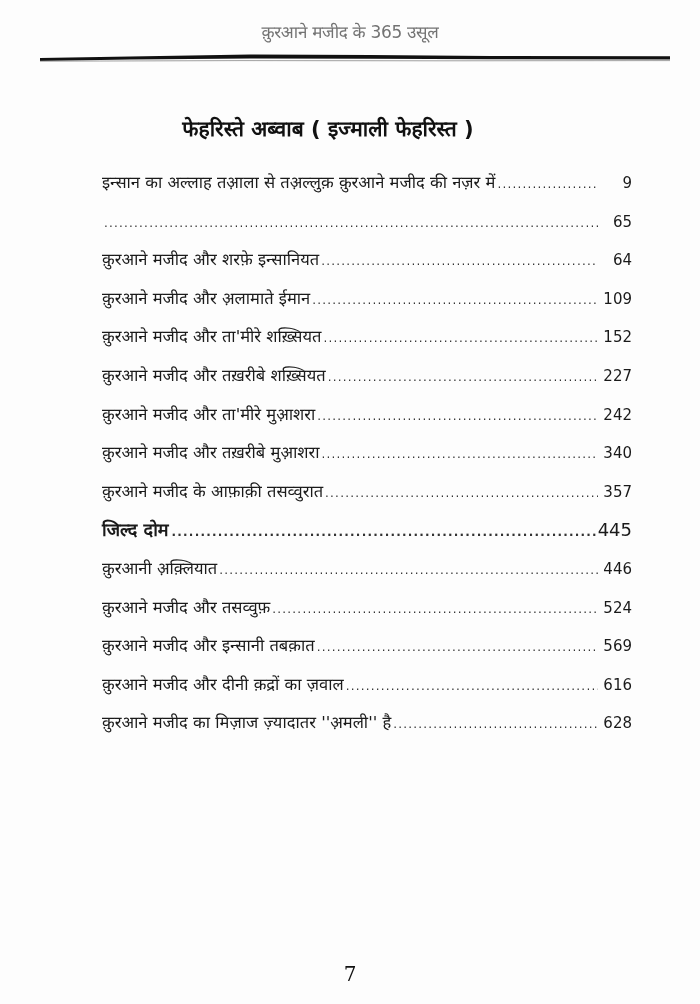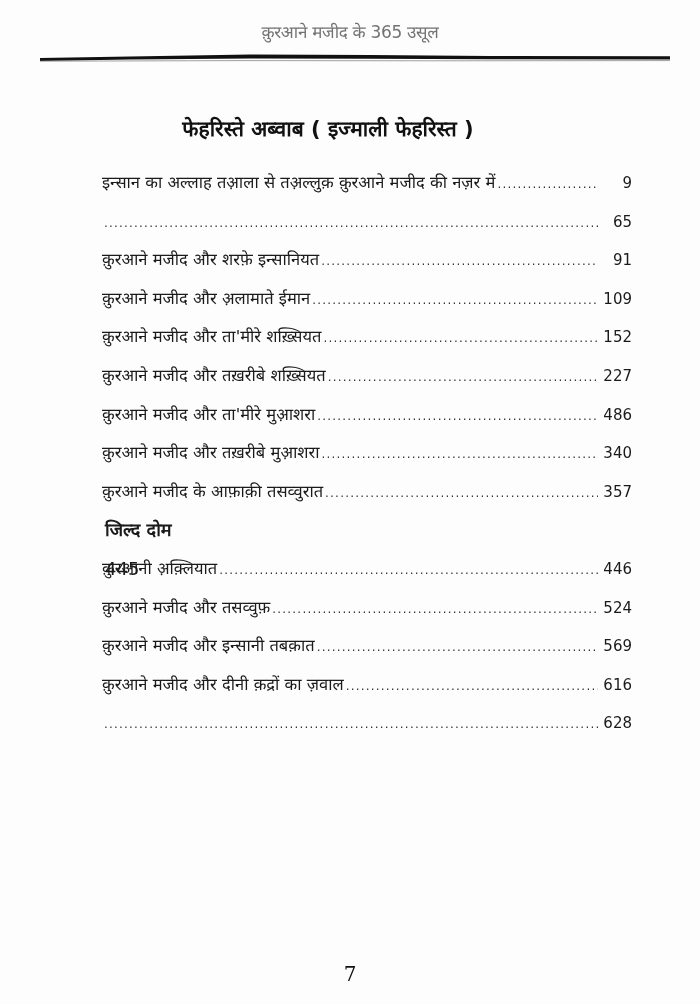--- a/index.html
+++ b/index.html
@@ -78,21 +78,20 @@
     }
     .toc-page {
       flex: 0 0 auto;
       min-width: 30px;
       text-align: right;
       font-size: 15px;
     }
     .toc-row.volume {
       font-weight: bold;
       font-size: 18px;
-      flex-direction: column;
     }
     .toc-row.volume .toc-page {
       font-size: 18px;
       font-weight: normal;
     }
     .toc-row.volume .toc-leader {
       margin-left: 3px;
       margin-right: 2px;
     }
     .page-number {
@@ -124,41 +123,41 @@
     <span class="toc-leader"></span>
     <span class="toc-page">9</span>
   </li>
   <li class="toc-row">
     <span class="toc-leader"></span>
     <span class="toc-page">65</span>
   </li>
   <li class="toc-row">
     <span class="toc-title">क़ुरआने मजीद और शरफ़े इन्सानियत</span>
     <span class="toc-leader"></span>
-    <span class="toc-page">91</span>
+    <span class="toc-page">64</span>
   </li>
   <li class="toc-row">
     <span class="toc-title">क़ुरआने मजीद और अ़लामाते ईमान</span>
     <span class="toc-leader"></span>
     <span class="toc-page">109</span>
   </li>
   <li class="toc-row">
     <span class="toc-title">क़ुरआने मजीद और ता'मीरे शख़्सियत</span>
     <span class="toc-leader"></span>
     <span class="toc-page">152</span>
   </li>
   <li class="toc-row">
     <span class="toc-title">क़ुरआने मजीद और तख़रीबे शख़्सियत</span>
     <span class="toc-leader"></span>
     <span class="toc-page">227</span>
   </li>
   <li class="toc-row">
     <span class="toc-title">क़ुरआने मजीद और ता'मीरे मुआ़शरा</span>
     <span class="toc-leader"></span>
-    <span class="toc-page">486</span>
+    <span class="toc-page">242</span>
   </li>
   <li class="toc-row">
     <span class="toc-title">क़ुरआने मजीद और तख़रीबे मुआ़शरा</span>
     <span class="toc-leader"></span>
     <span class="toc-page">340</span>
   </li>
   <li class="toc-row">
     <span class="toc-title">क़ुरआने मजीद के आफ़ाक़ी तसव्वुरात</span>
     <span class="toc-leader"></span>
     <span class="toc-page">357</span>
@@ -182,18 +181,19 @@
     <span class="toc-title">क़ुरआने मजीद और इन्सानी तबक़ात</span>
     <span class="toc-leader"></span>
     <span class="toc-page">569</span>
   </li>
   <li class="toc-row">
     <span class="toc-title">क़ुरआने मजीद और दीनी क़द्रों का ज़वाल</span>
     <span class="toc-leader"></span>
     <span class="toc-page">616</span>
   </li>
   <li class="toc-row">
+    <span class="toc-title">क़ुरआने मजीद का मिज़ाज ज़्यादातर ''अ़मली'' है</span>
     <span class="toc-leader"></span>
     <span class="toc-page">628</span>
   </li>
 </ul>
 
 <div class="page-number">7</div>
 
 </body></html>

